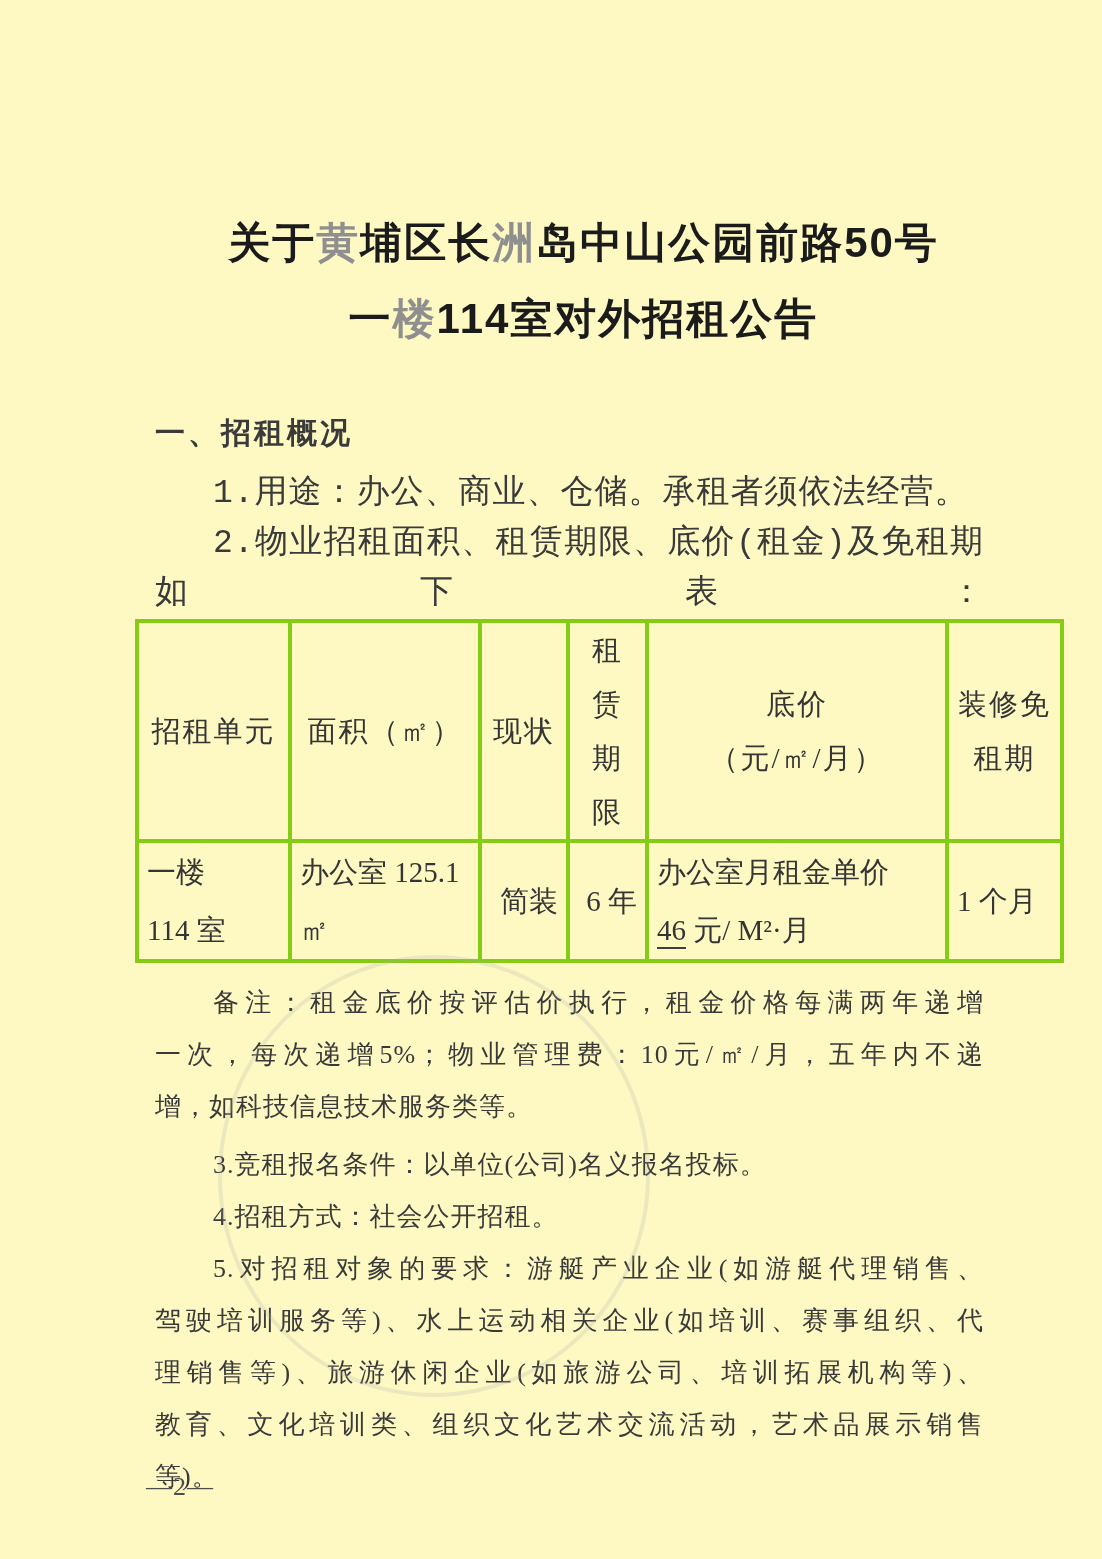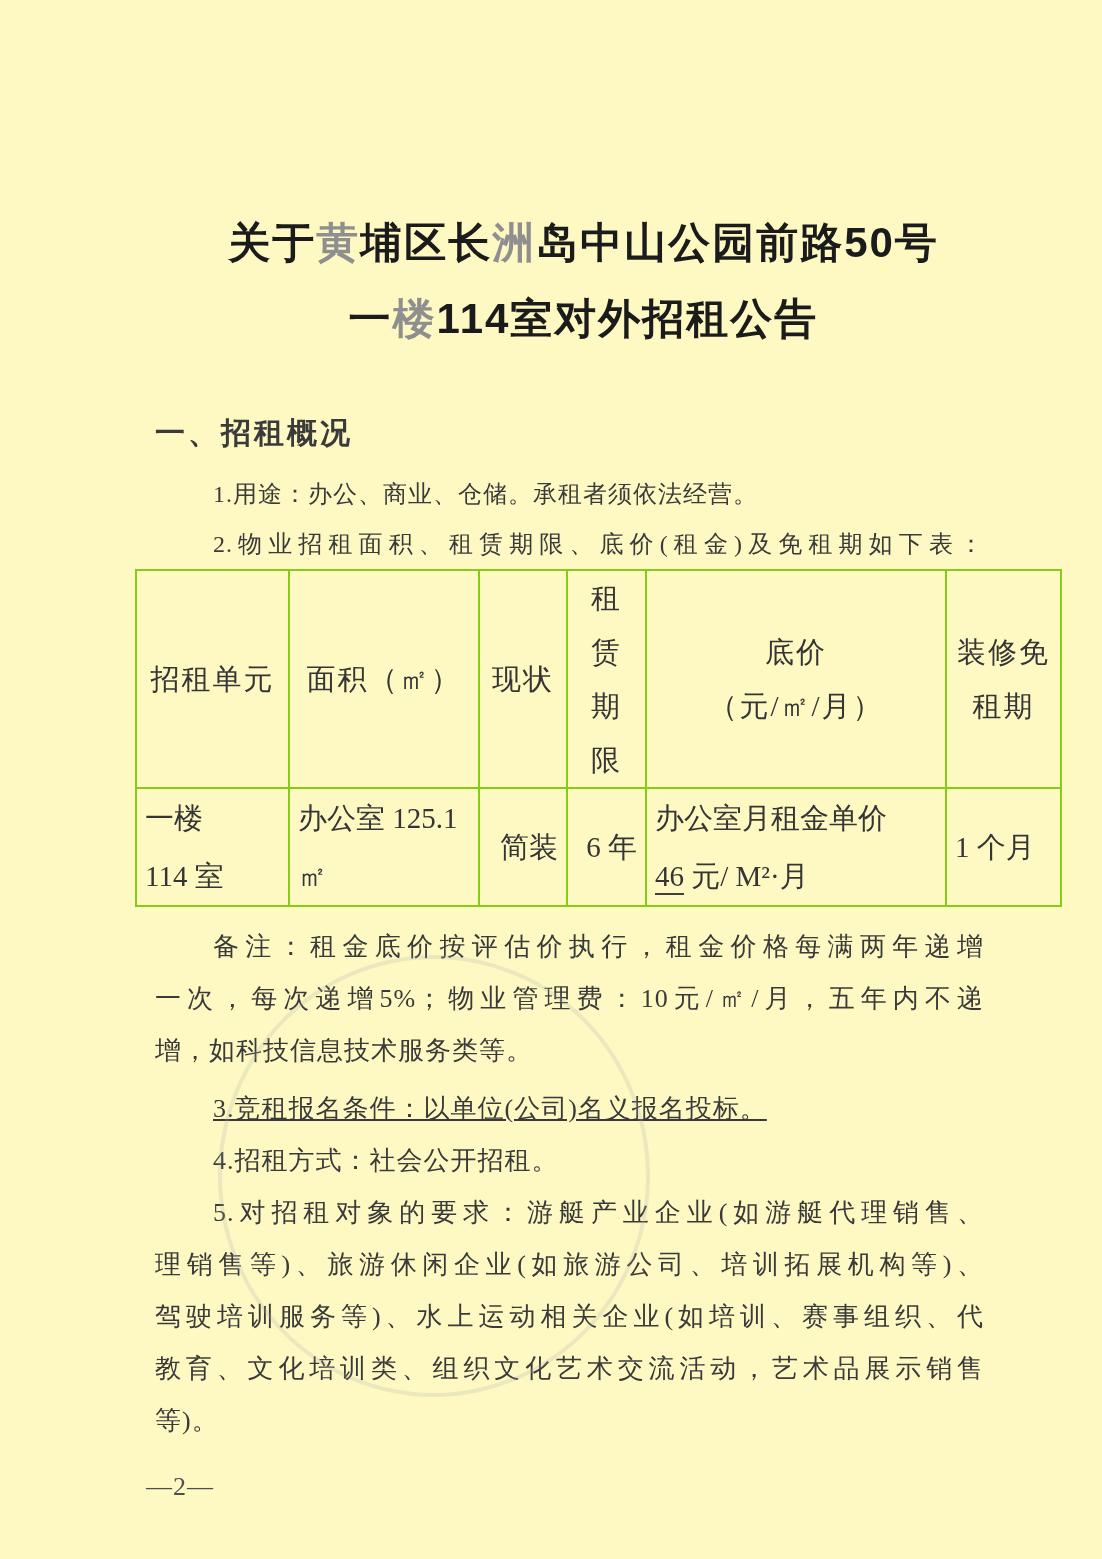--- a/index.html
+++ b/index.html
@@ -33,48 +33,49 @@
     margin-top: 58px;
     font-family: "Liberation Sans", "DejaVu Sans", sans-serif;
     font-weight: 700;
     font-size: 30px;
     line-height: 36px;
     color: #3a3a3a;
     letter-spacing: 3px;
   }
 
   .para {
-    font-size: 24px;
+    font-size: 33px;
     line-height: 50px;
     color: #3a3a3a;
     letter-spacing: 1px;
+    font-family: Liberation Mono, monospace;
   }
   .bodyline {
     font-size: 26px;
     line-height: 52px;
     color: #3a3a3a;
     letter-spacing: 1px;
   }
   .indent { text-indent: 58px; }
   .fill { text-align: justify; text-align-last: justify; }
   .mt14 { margin-top: 14px; }
-  .mt6  { margin-top: 6px; text-decoration: underline; }
+  .mt6  { margin-top: 6px; }
   .mt18 { margin-top: 18px; }
 
   table.rent {
     width: 925px;
     margin-left: -20px;
     margin-top: 0px;
     border-collapse: collapse;
     table-layout: fixed;
     font-size: 29px;
     color: #353535;
   }
   table.rent td {
-    border: 2px solid #84cc16;
+    border: 4px solid #84cc16;
     vertical-align: middle;
     padding: 0 8px;
   }
   tr.hdr td {
     height: 143px;
     text-align: center;
     line-height: 54px;
     letter-spacing: 2px;
   }
   tr.datarow td { height: 116px; line-height: 58px; }
@@ -168,22 +169,22 @@
     </table>
 
     <div class="bodyline indent fill mt14">备注：租金底价按评估价执行，租金价格每满两年递增</div>
     <div class="bodyline fill">一次，每次递增5%；物业管理费：10元/㎡/月，五年内不递</div>
     <div class="bodyline">增，如科技信息技术服务类等。</div>
 
     <div class="bodyline indent mt6">3.竞租报名条件：以单位(公司)名义报名投标。</div>
     <div class="bodyline indent">4.招租方式：社会公开招租。</div>
 
     <div class="bodyline indent fill">5.对招租对象的要求：游艇产业企业(如游艇代理销售、</div>
+    <div class="bodyline fill">驾驶培训服务等)、水上运动相关企业(如培训、赛事组织、代</div>
     <div class="bodyline fill">理销售等)、旅游休闲企业(如旅游公司、培训拓展机构等)、</div>
-    <div class="bodyline fill">驾驶培训服务等)、水上运动相关企业(如培训、赛事组织、代</div>
     <div class="bodyline fill">教育、文化培训类、组织文化艺术交流活动，艺术品展示销售</div>
     <div class="bodyline">等)。</div>
 
   </div>
 
   <div class="page-number">—2—</div>
 
 </div>
 
 </body></html>

